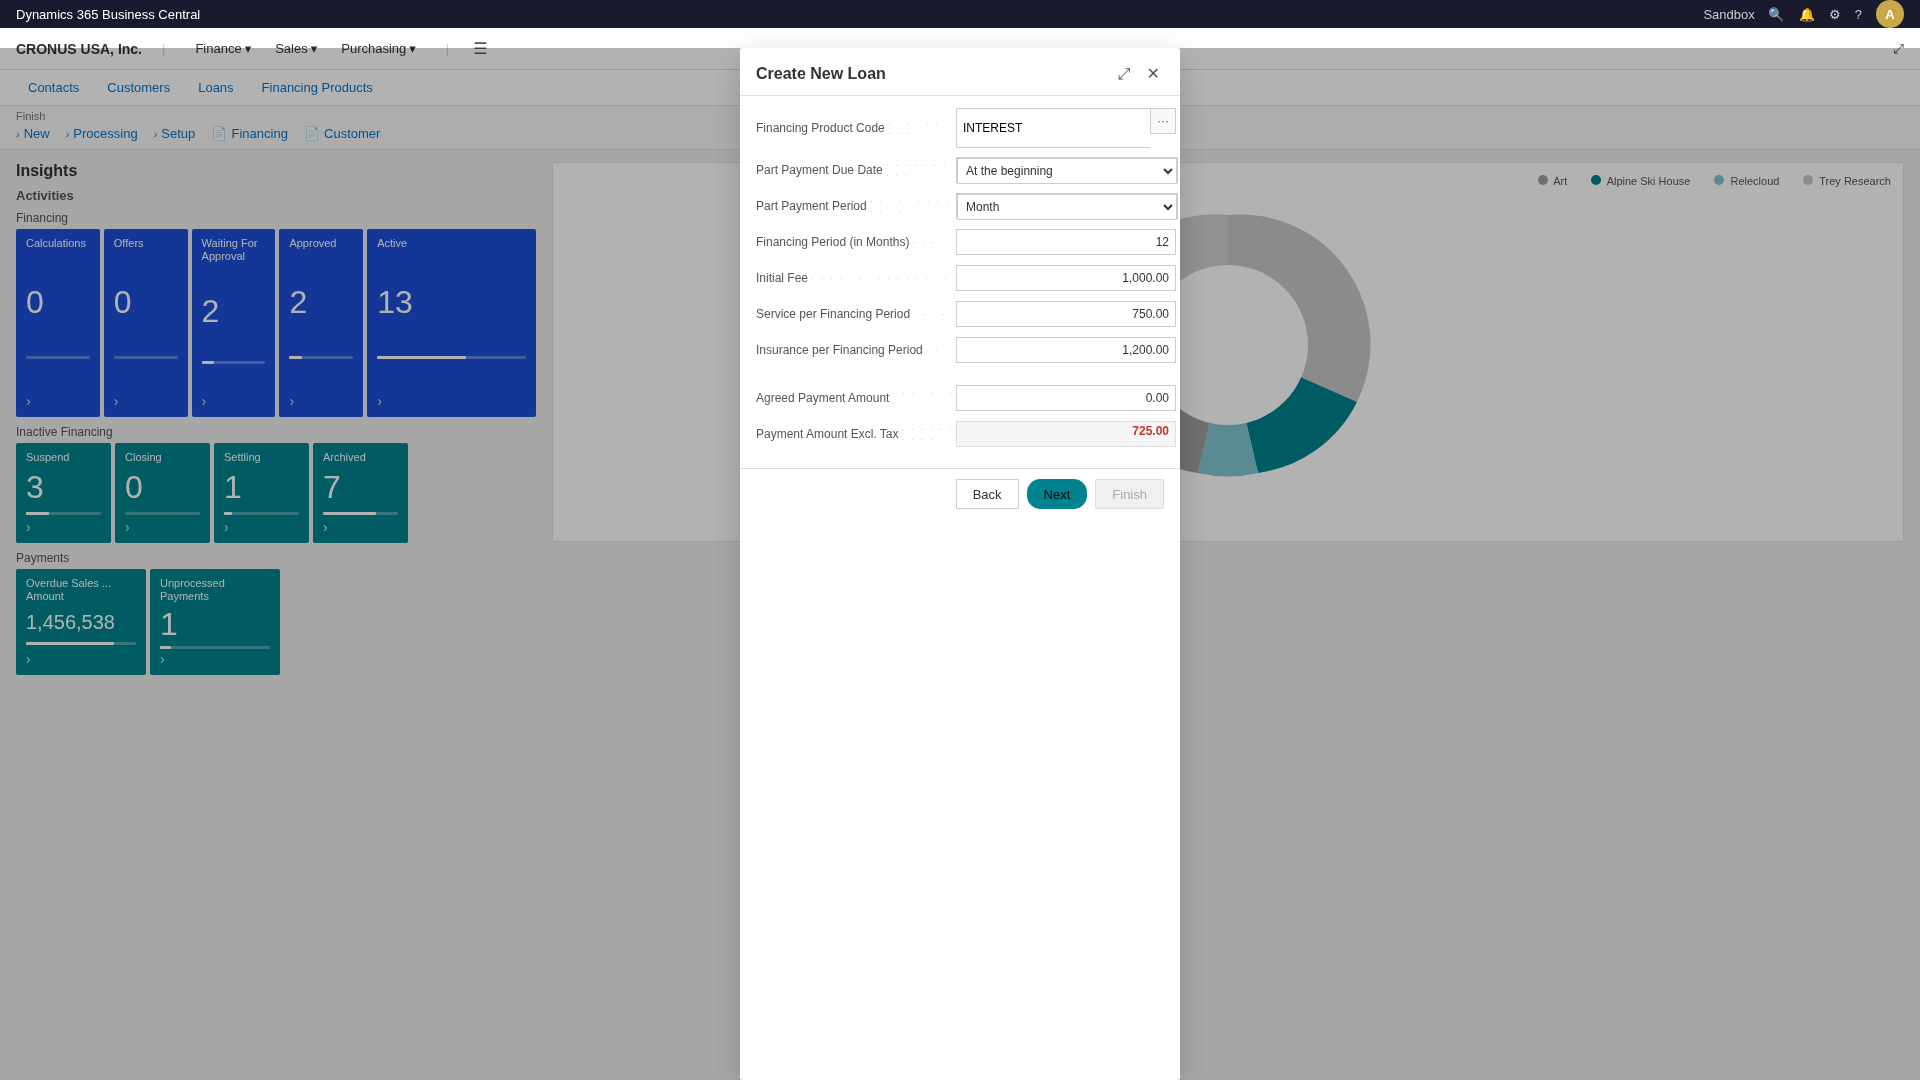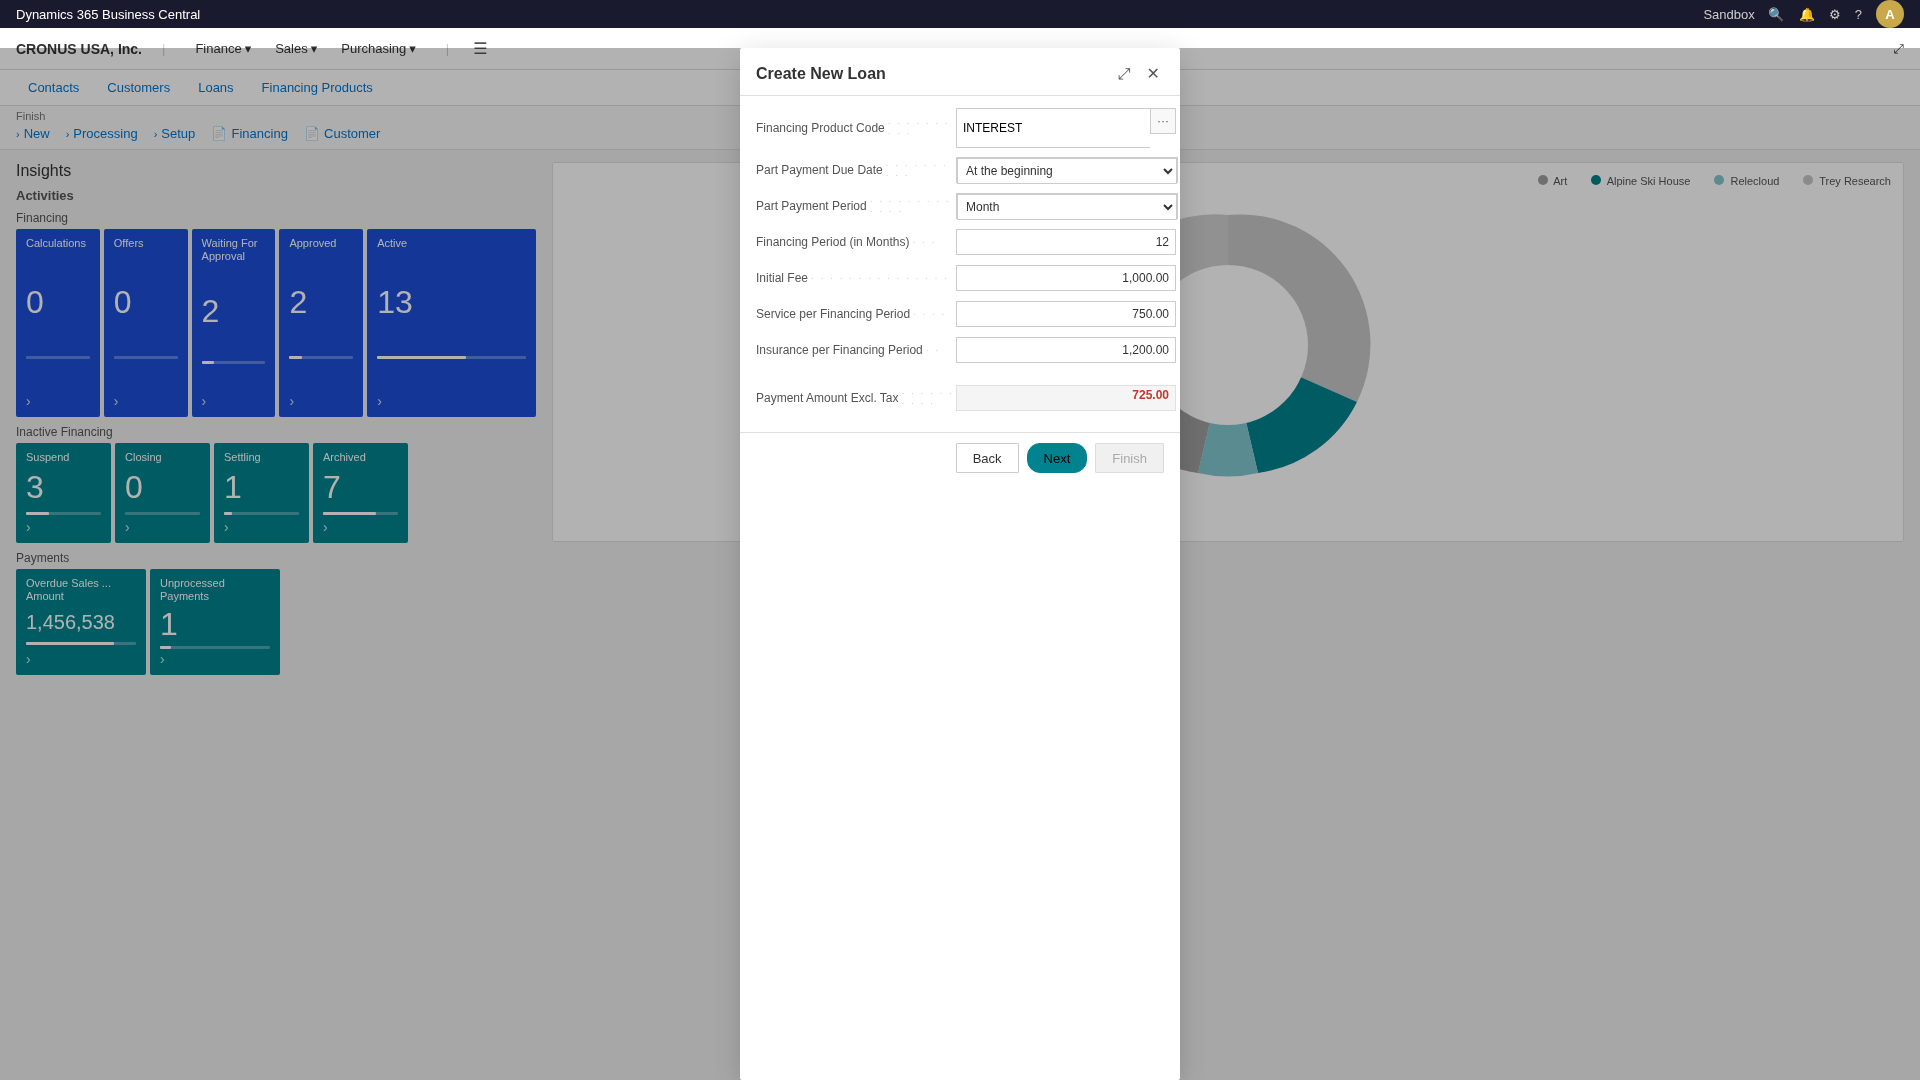--- a/index.html
+++ b/index.html
@@ -78,21 +78,21 @@
       padding: 12px 16px;
       display: flex;
       gap: 16px;
       height: calc(1080px - 40px - 42px - 36px - 52px);
       overflow: hidden;
     }
 
     .left-panel { flex: 0 0 520px; overflow-y: auto; }
     .right-panel { flex: 1; }
 
-    .insights-title { font-size: 16px; font-weight: 400; margin-bottom: 8px; color: #333; }
+    .insights-title { font-size: 16px; font-weight: 700; margin-bottom: 8px; color: #333; }
     .activities-title { font-size: 13px; font-weight: 600; margin-bottom: 6px; color: #555; }
     .section-label { font-size: 12px; color: #555; margin: 8px 0 4px; }
 
     .tiles-row { display: flex; gap: 4px; flex-wrap: nowrap; margin-bottom: 2px; }
 
     .tile {
       width: 95px; min-height: 100px;
       border-radius: 2px;
       padding: 8px 10px;
       color: #fff;
@@ -588,20 +588,27 @@
       <div class="form-row">
         <span class="form-label">
           <span>Insurance per Financing Period</span>
           <span style="letter-spacing:2px;color:#ccc;font-size:9px;"> · ·</span>
         </span>
         <input type="text" class="form-control-number" value="1,200.00" style="">
       </div>
 
       <div class="form-spacer"></div>
 
+      <div class="form-row">
+        <span class="form-label">
+          <span>Agreed Payment Amount</span>
+          <span style="letter-spacing:2px;color:#ccc;font-size:9px;flex:1;"> · · · · · · · ·</span>
+        </span>
+        <input type="text" class="form-control-number" value="0.00" style="">
+      </div>
 
       <div class="form-row">
         <span class="form-label">
           <span>Payment Amount Excl. Tax</span>
           <span style="letter-spacing:2px;color:#ccc;font-size:9px;flex:1;"> · · · · · · · · · ·</span>
         </span>
         <div class="form-control-readonly">725.00</div>
       </div>
 
     </div>

